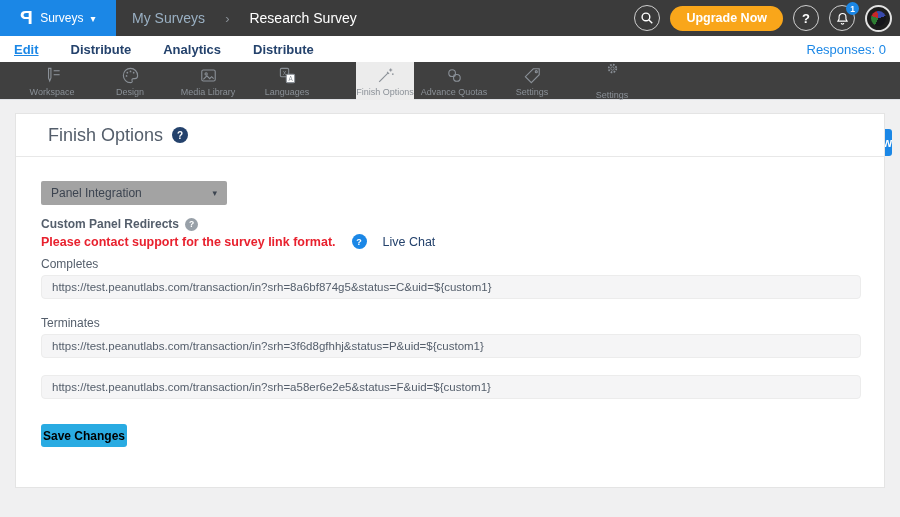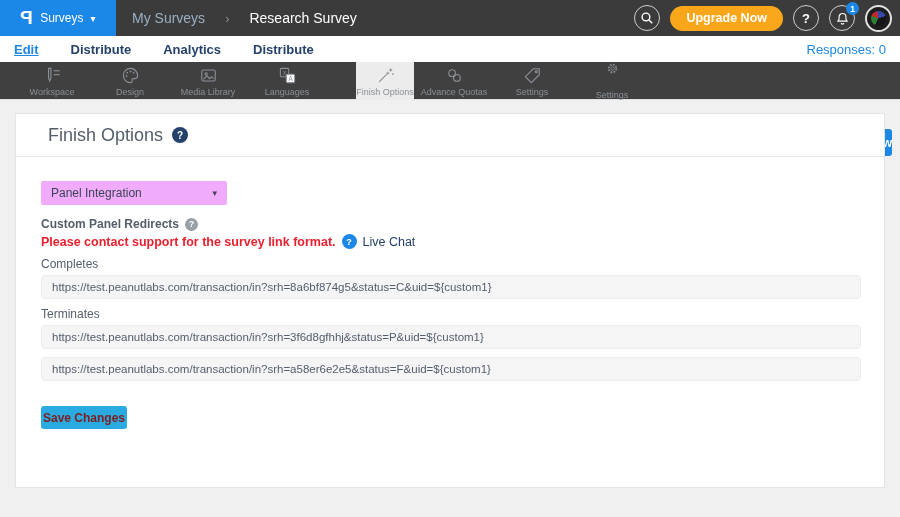--- a/index.html
+++ b/index.html
@@ -68,43 +68,43 @@
   
   .card { position:absolute; left:15px; top:113px; width:870px; height:375px; background:#fff;
     border:1px solid #e4e4e4; }
   .card-header { height:43px; border-bottom:1px solid #e8e8e8; display:flex; align-items:center;
     padding-left:32px; gap:9px; }
   .card-title { font-size:18px; color:#545e6b; font-weight:normal; }
   .help-dot { width:16px; height:16px; border-radius:50%; background:var(--navy); color:#fff;
     font-size:10px; font-weight:bold; display:flex; align-items:center; justify-content:center; cursor:pointer; }
   .card-body { padding:24px 25px 0 25px; }
 
-  .dropdown { width:186px; height:24px; background:#f0abfc; border-radius:2px; display:flex;
+  .dropdown { width:186px; height:24px; background:#a3a3a3; border-radius:2px; display:flex;
     align-items:center; justify-content:space-between; padding:12px 10px; cursor:pointer; }
   .dropdown-value { font-size:12px; color:#3c4450; }
   .dropdown-caret { font-size:9px; color:#3c4450; }
 
   .section-row { margin-top:12px; display:flex; align-items:center; gap:6px; }
   .section-title { font-size:12px; font-weight:bold; color:#545e6b; }
   .help-dot.gray { width:13px; height:13px; background:#98a0a8; font-size:8.5px; }
-  .notice-row { margin-top:3px; display:flex; align-items:center; gap:6px; }
+  .notice-row { margin-top:3px; display:flex; align-items:center; gap:16px; }
   .notice-text { font-size:12.5px; font-weight:bold; color:var(--alert_red); }
   .chat-dot { width:15px; height:15px; border-radius:50%; background:var(--brand_blue); color:#fff;
     font-size:9px; font-weight:bold; display:flex; align-items:center; justify-content:center; cursor:pointer; }
   .livechat { font-size:12.5px; color:var(--navy); cursor:pointer; }
 
-  .field-group { margin-top:8px; }
+  .field-group { margin-top:17px; }
   .field-group.first { margin-top:8px; }
   .field-label { display:block; font-size:12px; color:#545e6b; }
   .field-input { margin-top:4px; height:24px; width:820px; background:#f5f5f6; border:1px solid #ececec;
     border-radius:4px; font-size:11.5px; color:#545e6b; line-height:22px; padding:0 10px;
     white-space:nowrap; overflow:hidden; cursor:text; }
 
   .save-btn { margin-top:25px; width:86px; height:23px; background:var(--save_blue); border-radius:3px;
-    color:#7f1d1d; font-size:12px; font-weight:bold; display:flex; align-items:center;
+    color:#000000; font-size:12px; font-weight:bold; display:flex; align-items:center;
     justify-content:center; cursor:pointer; }
 </style>
 </head>
 <body>
 
 <div class="screen">
 
   <div class="topbar">
     <div class="logo-block">
       <span class="logo-p">P</span>

